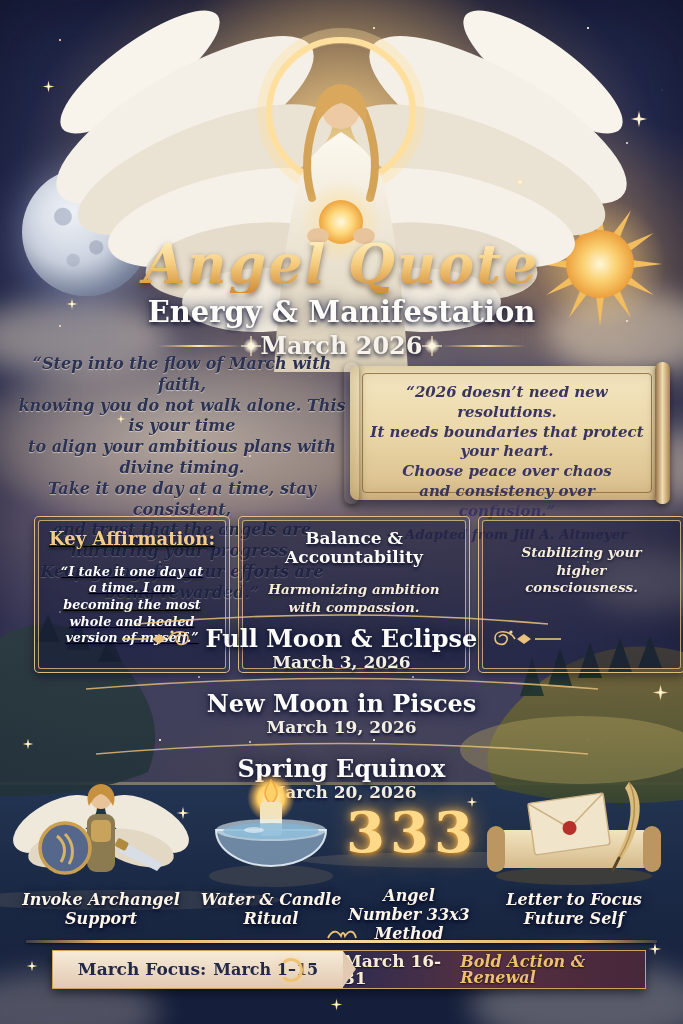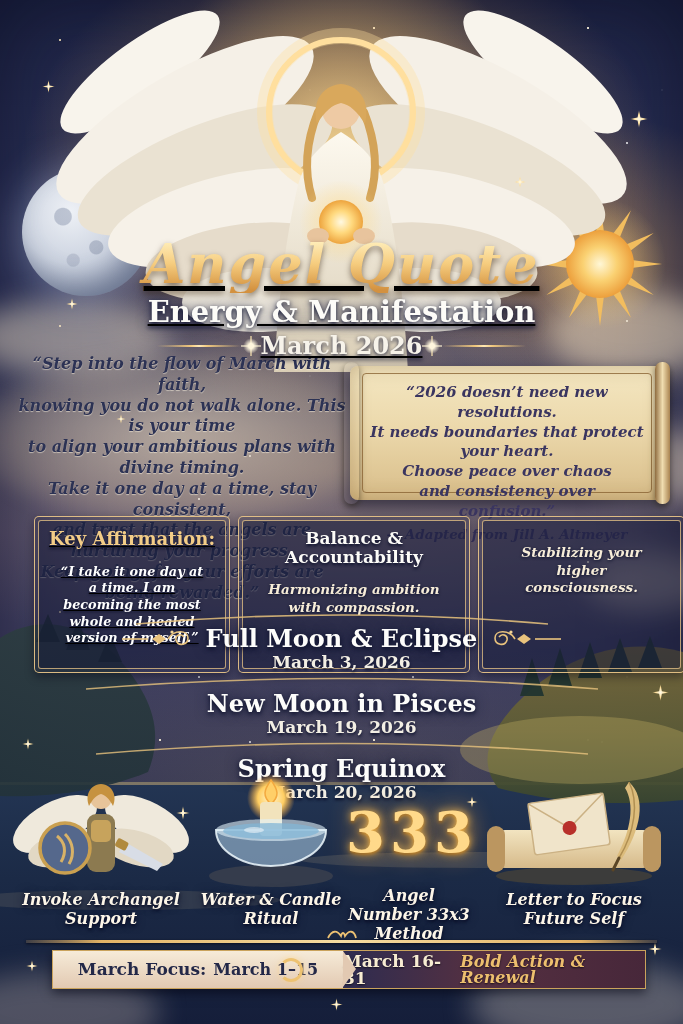--- a/index.html
+++ b/index.html
@@ -45,21 +45,21 @@
     background:
       radial-gradient(circle at 32% 38%, rgba(150,160,182,.55) 0 7%, transparent 8%),
       radial-gradient(circle at 58% 62%, rgba(140,150,172,.5) 0 6%, transparent 7%),
       radial-gradient(circle at 70% 30%, rgba(150,158,180,.45) 0 4.5%, transparent 6%),
       radial-gradient(circle at 40% 72%, rgba(150,158,180,.4) 0 5%, transparent 6%),
       radial-gradient(circle at 38% 34%, #eef1f6, #ccd3e0 45%, #9ba5bb 75%, #808ca4 100%);
     box-shadow:0 0 42px rgba(214,226,255,.38), inset -10px -12px 26px rgba(60,70,100,.45);}
   .sunwrap{position:absolute;left:532px;top:196px;width:136px;height:136px;}
   .art{position:absolute;left:0;top:0;width:683px;height:380px;pointer-events:none;}
   
-  .title-block{position:absolute;left:0;top:236px;width:683px;text-align:center;z-index:5;text-decoration:underline;}
+  .title-block{position:absolute;left:0;top:236px;width:683px;text-align:center;z-index:5;}
   .script-title{margin:0;font:italic 700 54px/1.05 "DejaVu Serif",serif;letter-spacing:2px;color:#f2c97e;
     filter:drop-shadow(0 3px 3px rgba(45,25,5,.55));}
   @supports (-webkit-background-clip: text){
     .script-title{background:linear-gradient(180deg,#ffeebb 8%,#f6cd7f 48%,#d3913f 95%);
       -webkit-background-clip:text;-webkit-text-fill-color:transparent;}
   }
   .subtitle{margin:4px 0 0;font:700 29px/1.1 "DejaVu Serif",serif;color:#fdfcf8;
     text-shadow:0 2px 4px rgba(15,20,50,.95),0 0 14px rgba(20,26,64,.8);}
   .date-row{margin-top:5px;display:flex;align-items:center;justify-content:center;}
   .date-line{width:84px;height:2px;background:linear-gradient(90deg,transparent,#f0c87e 40%,#ffe9b4 50%,#f0c87e 60%,transparent);}

